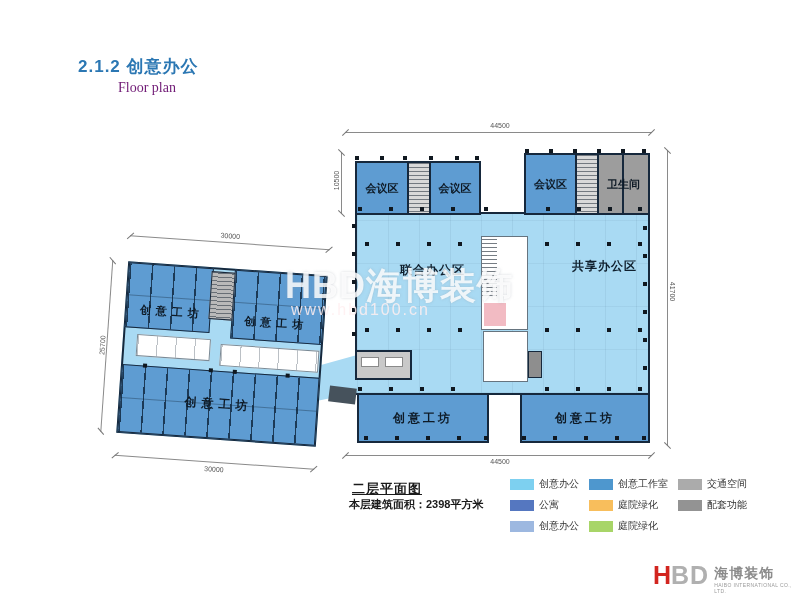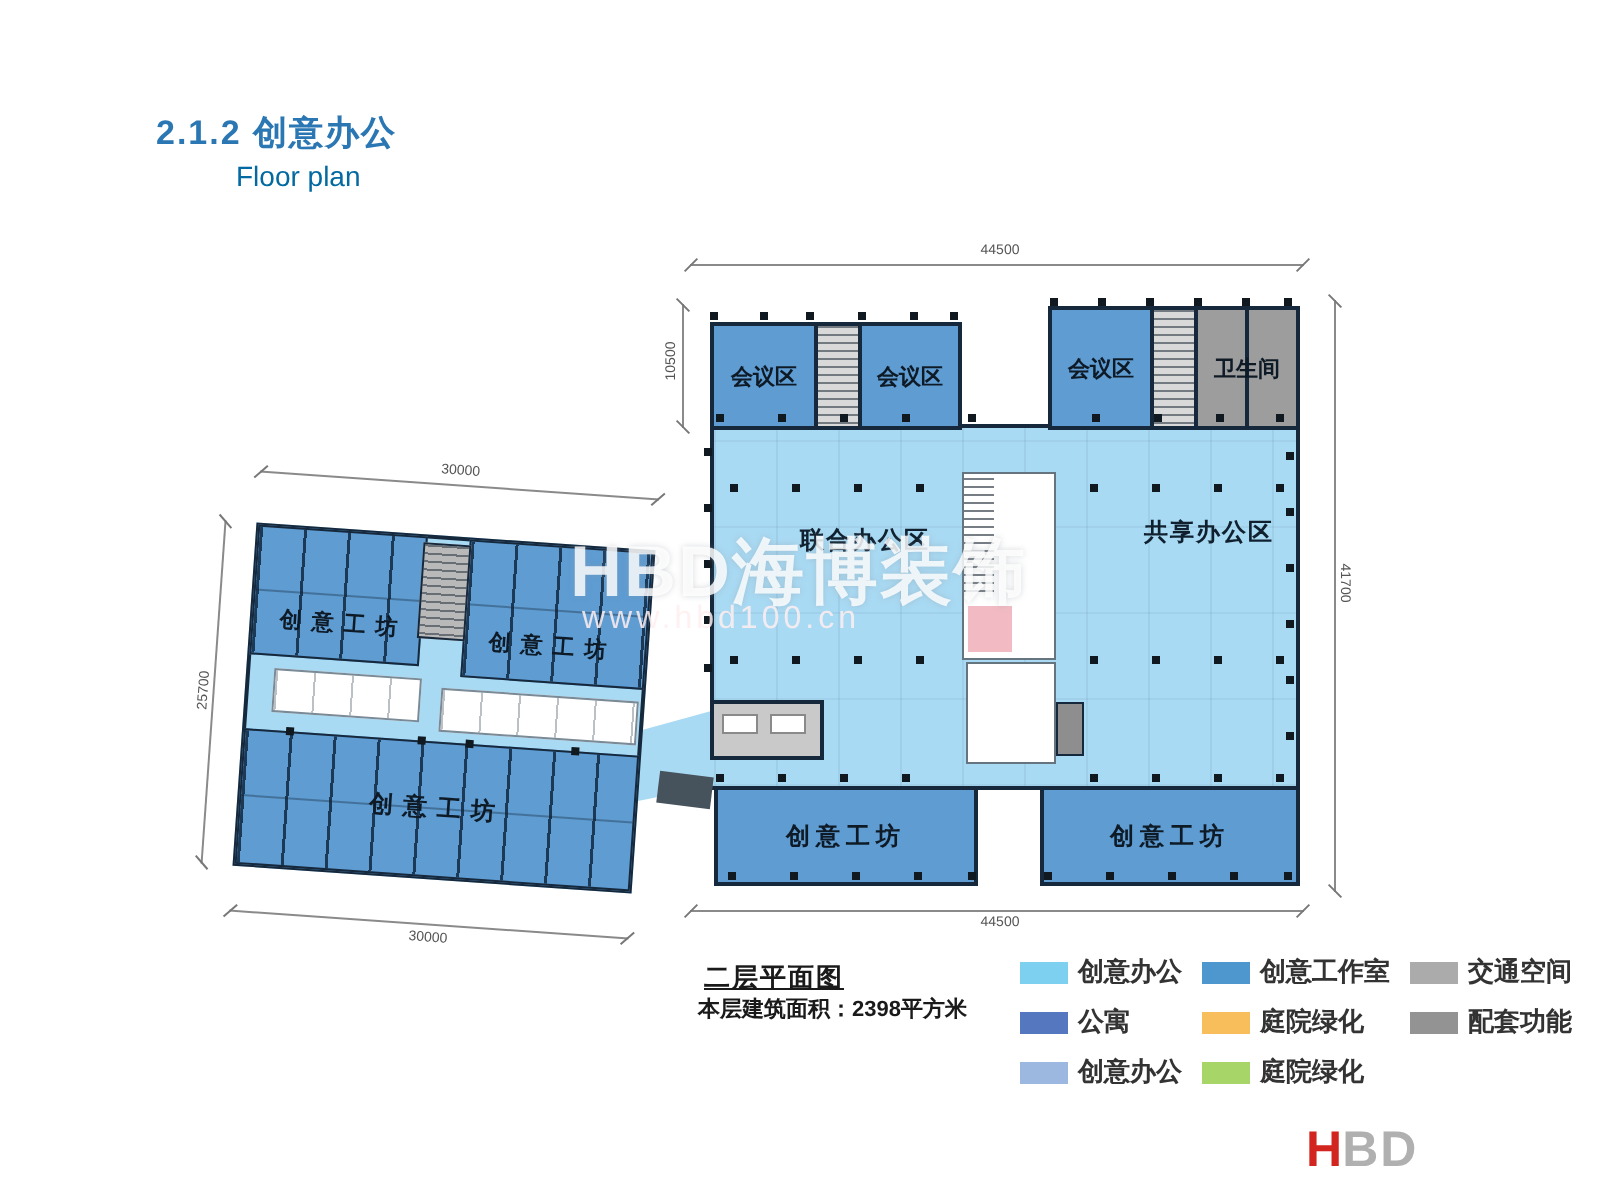--- a/index.html
+++ b/index.html
@@ -5,21 +5,21 @@
   * { box-sizing: border-box; margin: 0; padding: 0; }
   body { background: #e8e8e8; font-family: "Liberation Sans", sans-serif; }
   #canvas { position: relative; width: 800px; height: 600px; background: #ffffff;
             overflow: hidden; font-family: "Liberation Sans", sans-serif; }
   .abs { position: absolute; }
 
   
   #page-title { position: absolute; left: 78px; top: 55px; font-size: 17px;
                 font-weight: 600; color: #2B77B3; letter-spacing: 1px; }
   #page-subtitle { position: absolute; left: 118px; top: 80px; font-size: 14px;
-                   color: #0369a1; }
+                   color: #701a75; font-family: Liberation Serif, serif; }
 
   
   .room { position: absolute; border: 2px solid #16283C; display: flex;
           align-items: center; justify-content: center; font-weight: bold;
           color: #0E1A26; z-index: 2; }
   .blue  { background: #5E9CD2; }
   .gray  { background: #9D9D9D; }
   .core  { background: #D9D9D9;
            background-image: repeating-linear-gradient(180deg, rgba(60,70,80,.65) 0 1px, transparent 1px 4px); }
   .open-area { position: absolute; background: #A9DAF3; border: 2px solid #16283C; z-index: 1;
@@ -59,21 +59,21 @@
 
   
   #legend-title { position: absolute; left: 352px; top: 480px; font-size: 13px; font-weight: bold;
                   color: #1a1a1a; text-decoration: underline; letter-spacing: 1px; }
   #legend-area  { position: absolute; left: 349px; top: 497px; font-size: 11px; font-weight: bold;
                   color: #1a1a1a; }
   #legend-items { position: absolute; left: 510px; top: 477px; display: grid;
                   grid-template-columns: repeat(3, auto); column-gap: 10px; row-gap: 7px; }
   .legend-item { display: flex; align-items: center; }
   .legend-swatch { width: 24px; height: 11px; flex: 0 0 auto; }
-  .legend-label { margin-left: 5px; font-size: 13px; font-weight: bold; color: #333; }
+  .legend-label { margin-left: 5px; font-size: 10px; font-weight: normal; color: #333; }
 
   
   #wm1 { position: absolute; left: 285px; top: 262px; font-size: 36px; font-weight: bold;
          color: rgba(255,255,255,0.82); letter-spacing: 1px; z-index: 8;
          text-shadow: 0 0 3px rgba(140,150,160,0.35); white-space: nowrap; }
   #wm2 { position: absolute; left: 291px; top: 301px; font-size: 16px;
          color: rgba(255,238,240,0.85); letter-spacing: 2px; z-index: 8; white-space: nowrap; }
   #wm-square { position: absolute; left: 484px; top: 303px; width: 22px; height: 23px;
                background: rgba(230,120,135,0.5); z-index: 7; }
 
@@ -272,15 +272,19 @@
       </div>
     </div>
 
   <div id="wm-square"></div>
   <div id="wm1">HBD海博装饰</div>
   <div id="wm2">www.hbd100.cn</div>
 
   <div id="logo">
     <span class="h">H</span>
     <span class="bd">BD</span>
+    <span class="txt">
+      <div class="cn">海博装饰</div>
+      <div class="en">HAIBO INTERNATIONAL CO., LTD.</div>
+    </span>
   </div>
 
 </div>
 
 </body></html>

